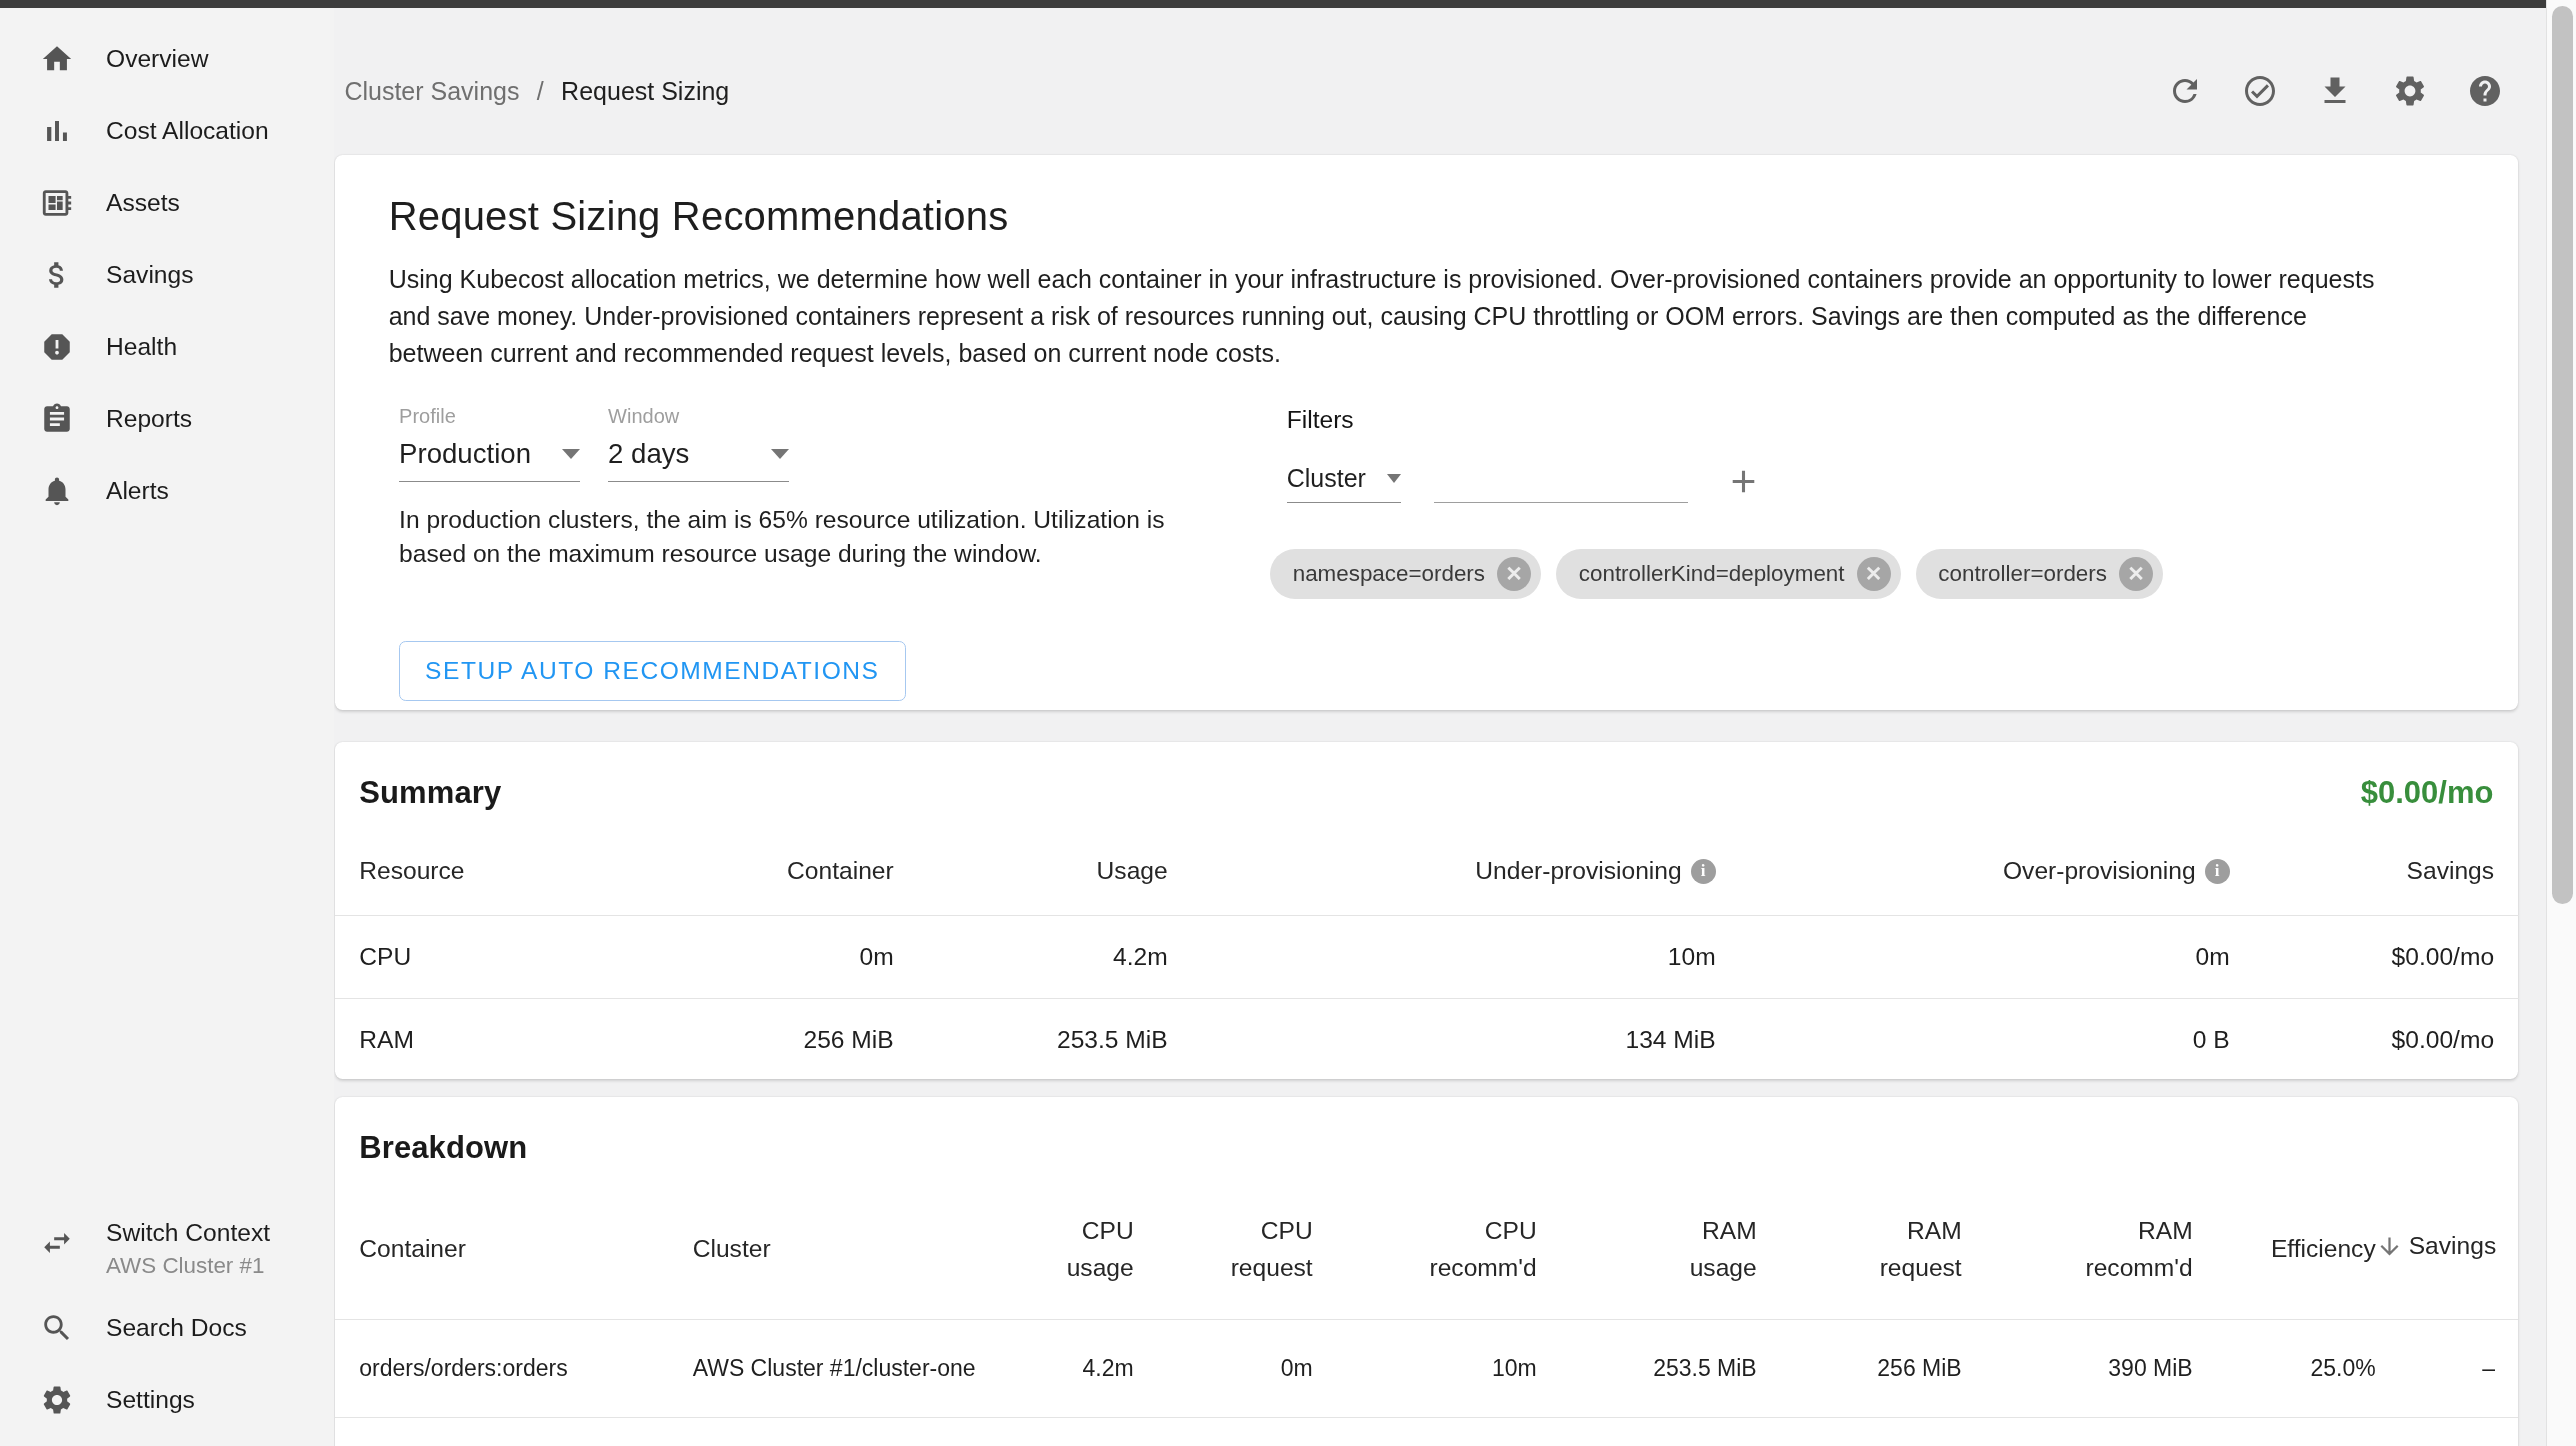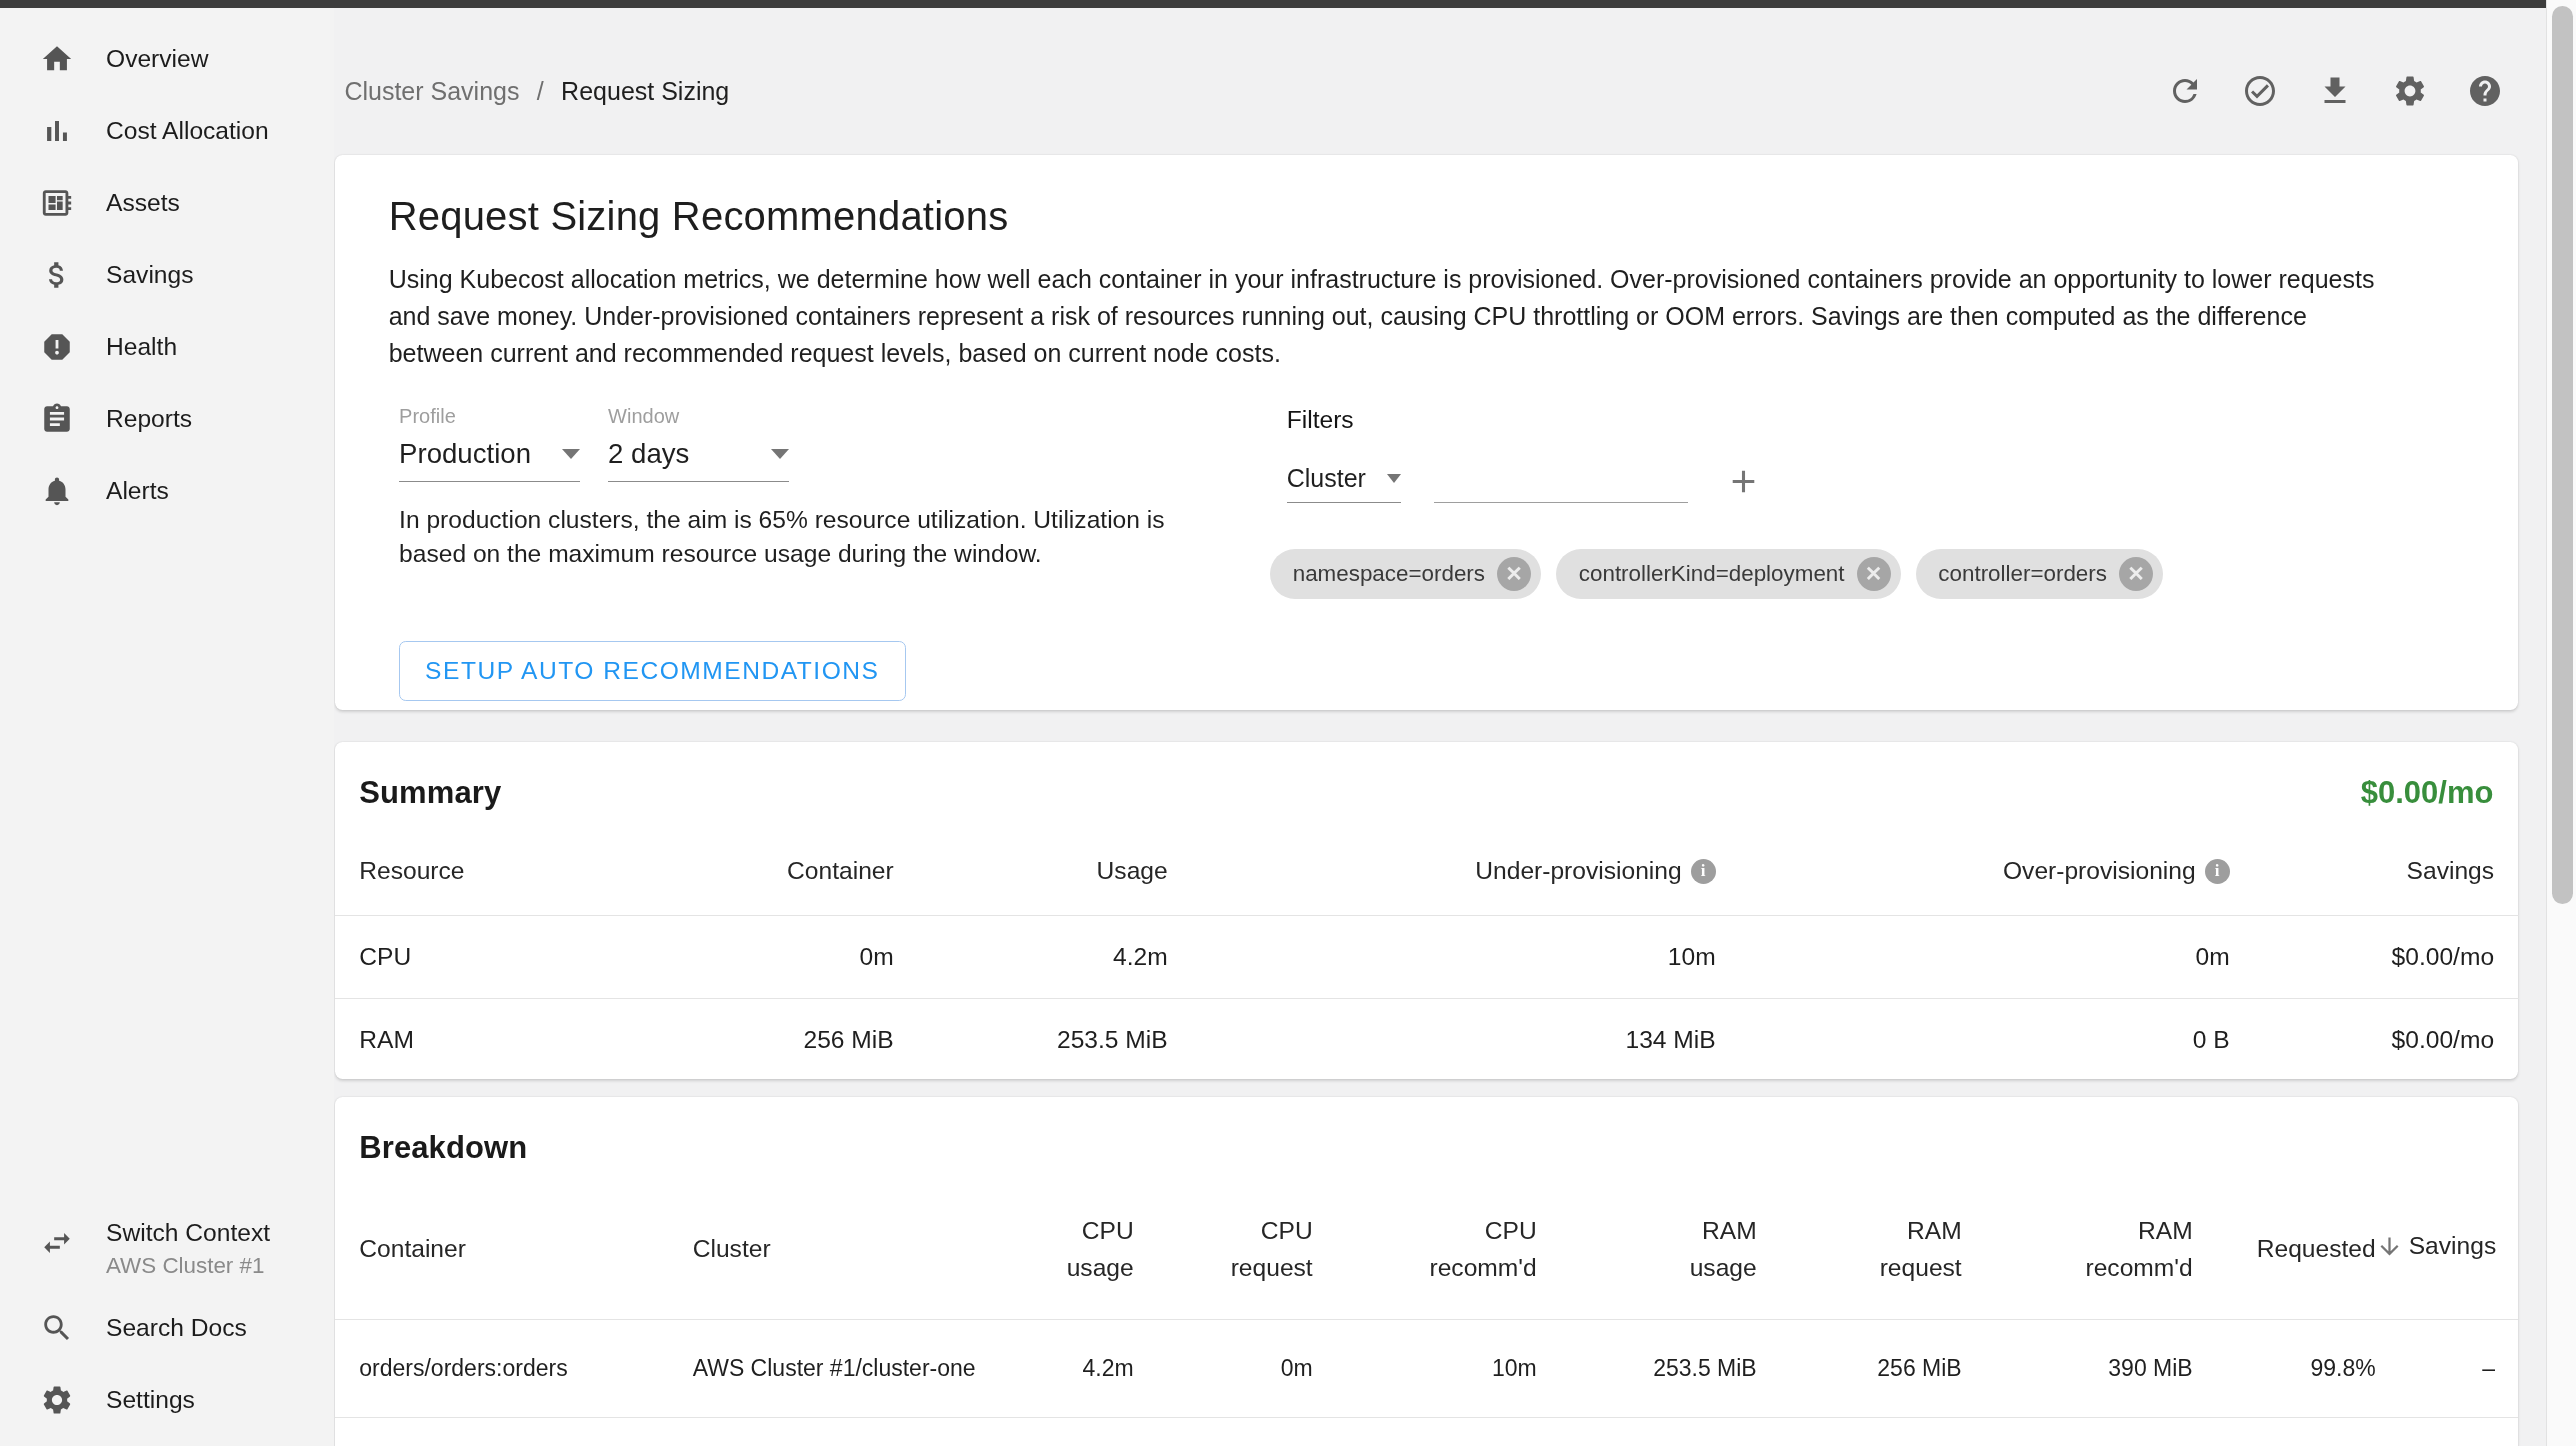--- a/index.html
+++ b/index.html
@@ -361,40 +361,40 @@
       <thead>
         <tr>
           <th>Container</th>
           <th class="cl-col">Cluster</th>
           <th class="num"><span>CPU</span><span class="l2">usage</span></th>
           <th class="num"><span>CPU</span><span class="l2">request</span></th>
           <th class="num"><span>CPU</span><span class="l2">recomm'd</span></th>
           <th class="num"><span>RAM</span><span class="l2">usage</span></th>
           <th class="num"><span>RAM</span><span class="l2">request</span></th>
           <th class="num"><span>RAM</span><span class="l2">recomm'd</span></th>
-          <th class="num">Requested</th>
+          <th class="num">Efficiency</th>
           <th class="num"><span class="sorthead">
                 <svg viewBox="0 0 24 24">
                   <path d="M20 12l-1.41-1.41L13 16.17V4h-2v12.17l-5.58-5.59L4 12l8 8 8-8z"></path>
                 </svg>
                 <span>Savings</span>
               </span></th>
         </tr>
       </thead>
       <tbody>
         <tr>
           <td>orders/orders:orders</td>
           <td class="cl-col">AWS Cluster #1/cluster-one</td>
           <td class="num">4.2m</td>
           <td class="num">0m</td>
           <td class="num">10m</td>
           <td class="num">253.5 MiB</td>
           <td class="num">256 MiB</td>
           <td class="num">390 MiB</td>
-          <td class="num">99.8%</td>
+          <td class="num">25.0%</td>
           <td class="num">–</td>
         </tr>
       </tbody>
     </table>
   </section>
 </div>
 
 <div class="scrollbar">
   <div class="thumb"></div>
 </div>

